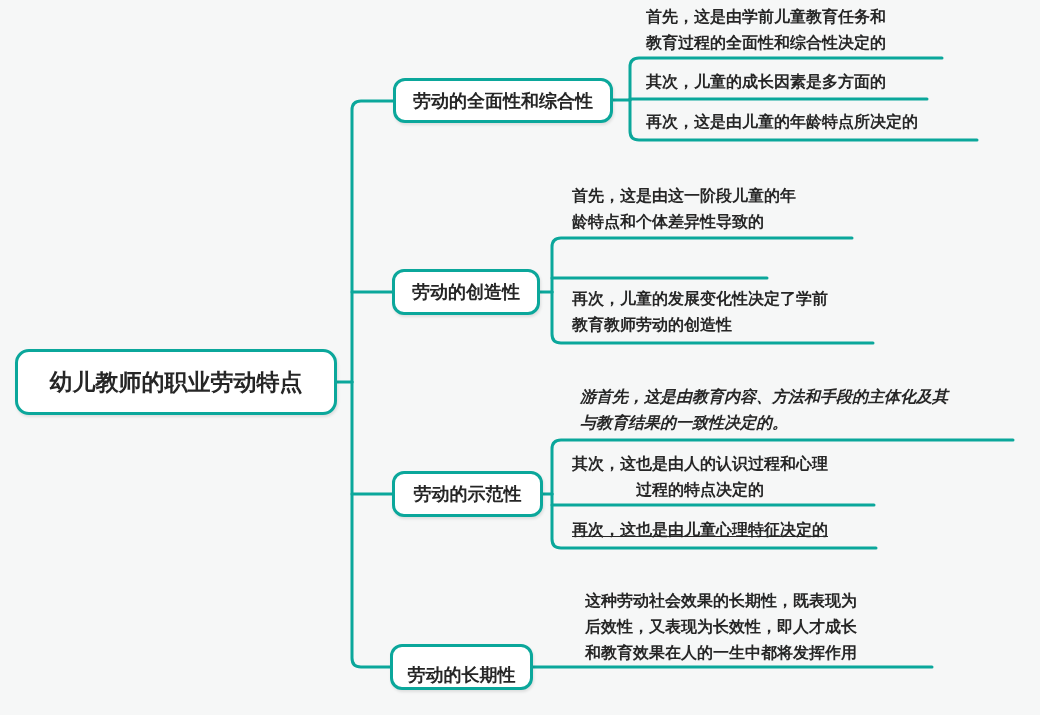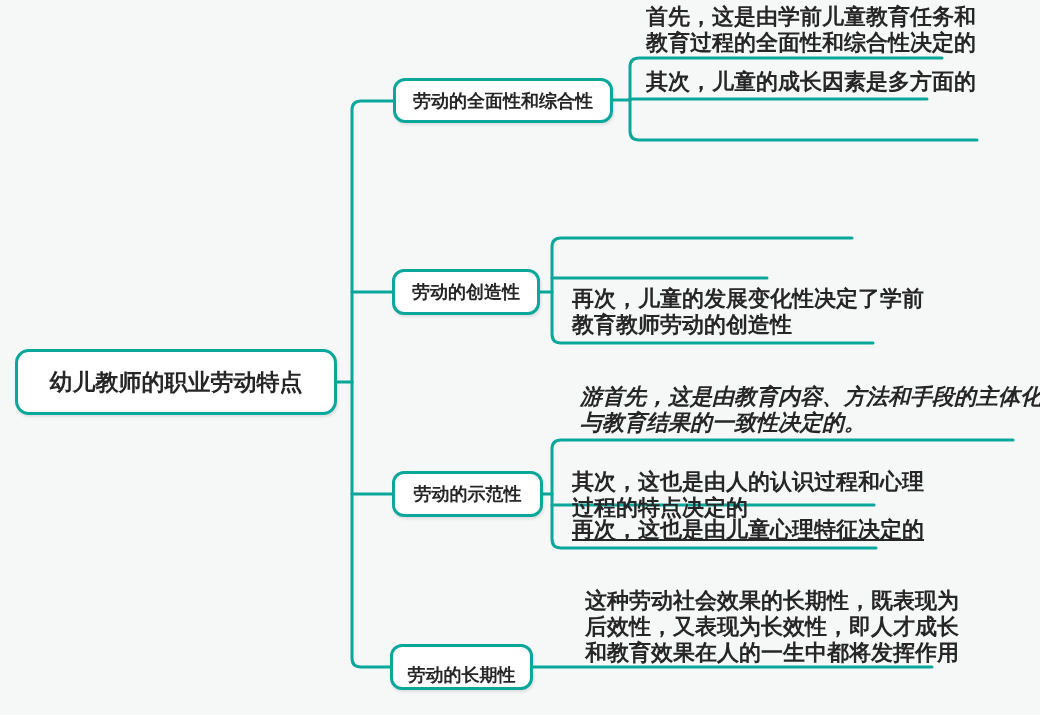--- a/index.html
+++ b/index.html
@@ -26,21 +26,21 @@
   .node span{
     font-weight:700;color:var(--text,#262626);
     white-space:nowrap;
     font-family:Liberation Serif, serif;
   }
   .node.root{border-radius:14px;text-align:center;}
   .node.root span{font-size:23px;}
   .node.branch span{font-size:18px;}
   .leaf{
     position:absolute;
-    font-size:22px;font-weight:700;line-height:26px;
+    font-size:16px;font-weight:700;line-height:26px;
     white-space:pre-line;
     color:var(--text,#262626);
     width:max-content;
     cursor:pointer;
   }
 </style>
 </head>
 <body style="--accent: #0ba79b; --bg: #f6f7f7; --nodefill: #ffffff; --text: #262626;">
 
 <div class="canvas">
@@ -84,27 +84,30 @@
   <div class="node branch" style="left:392px;top:269px;width:148px;height:46px;">
     <span>劳动的创造性</span>
   </div>
   <div class="node branch" style="left:390px;top:644px;width:143px;height:46px;align-items:flex-end;">
     <span>劳动的长期性</span>
   </div>
 
   <div class="leaf" style="left:646px;top:4px;">首先，这是由学前儿童教育任务和
 教育过程的全面性和综合性决定的</div>
   <div class="leaf" style="left:646px;top:69px;">其次，儿童的成长因素是多方面的</div>
+  <div class="leaf" style="left:646px;top:109px;">再次，这是由儿童的年龄特点所决定的</div>
 
+  <div class="leaf" style="left:572px;top:183px;">首先，这是由这一阶段儿童的年
+龄特点和个体差异性导致的</div>
   <div class="leaf" style="left:572px;top:286px;">再次，儿童的发展变化性决定了学前
 教育教师劳动的创造性</div>
 
   <div class="leaf" style="left:580px;top:384px;font-style:italic;">游首先，这是由教育内容、方法和手段的主体化及其
 与教育结果的一致性决定的。</div>
-  <div class="leaf" style="left:572px;top:469px;">其次，这也是由人的认识过程和心理
+  <div class="leaf" style="left:572px;top:451px;text-align:center;">其次，这也是由人的认识过程和心理
 过程的特点决定的</div>
   <div class="leaf" style="left:572px;top:517px;text-decoration:underline;">再次，这也是由儿童心理特征决定的</div>
 
   <div class="leaf" style="left:585px;top:588px;">这种劳动社会效果的长期性，既表现为
 后效性，又表现为长效性，即人才成长
 和教育效果在人的一生中都将发挥作用</div>
 
 </div>
 
 </body></html>

